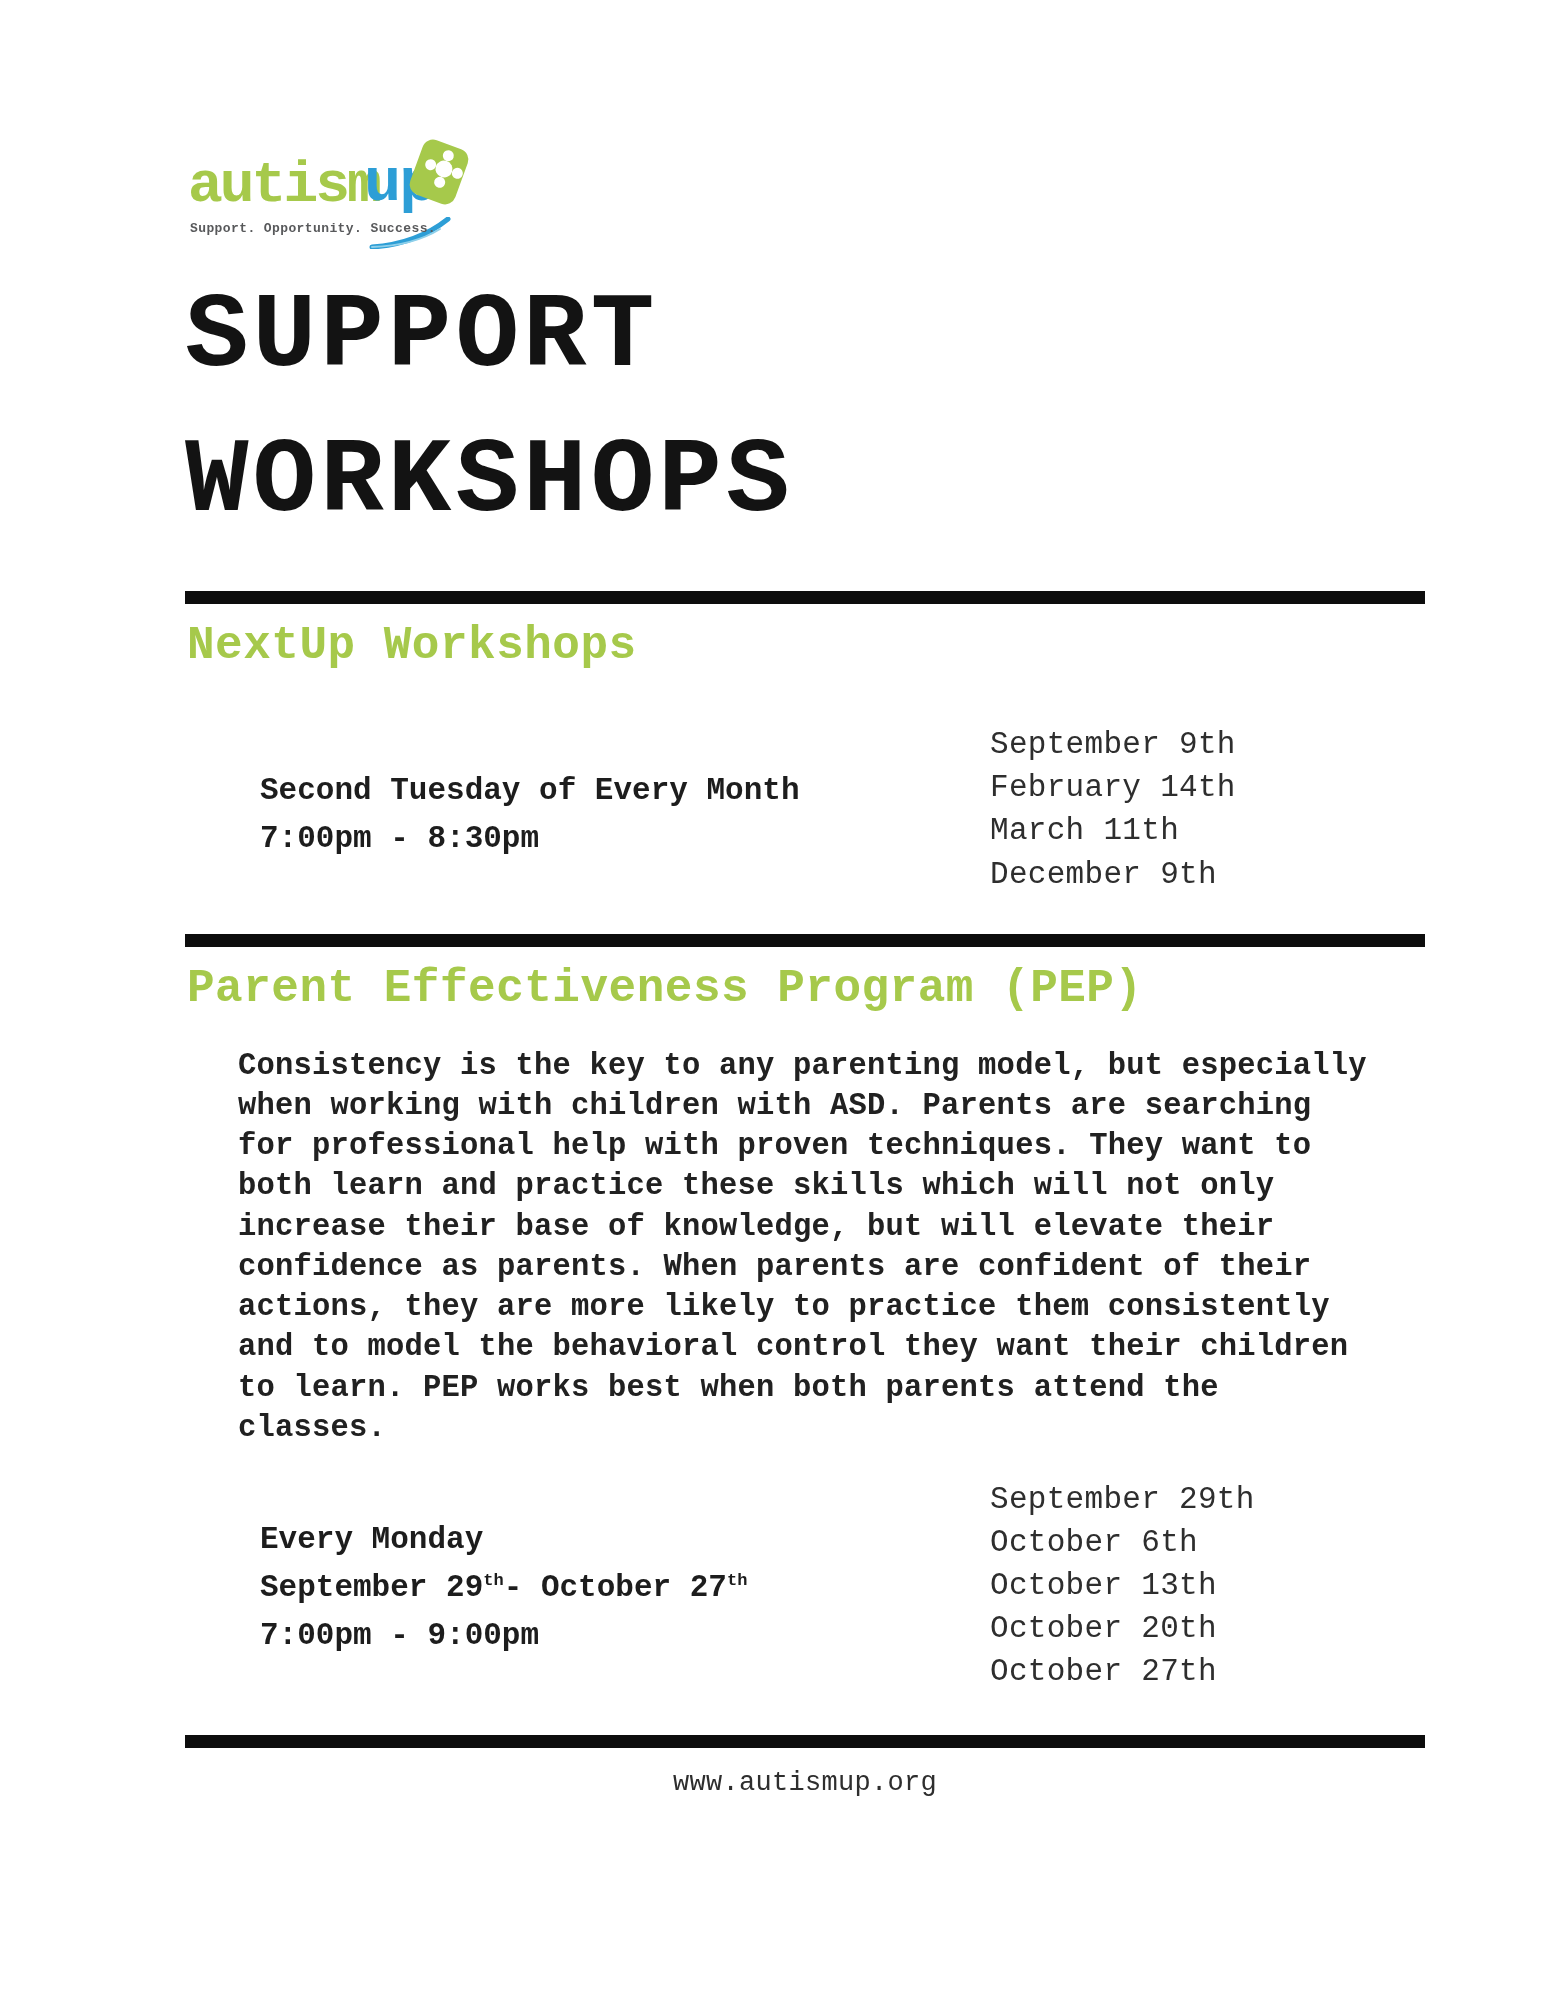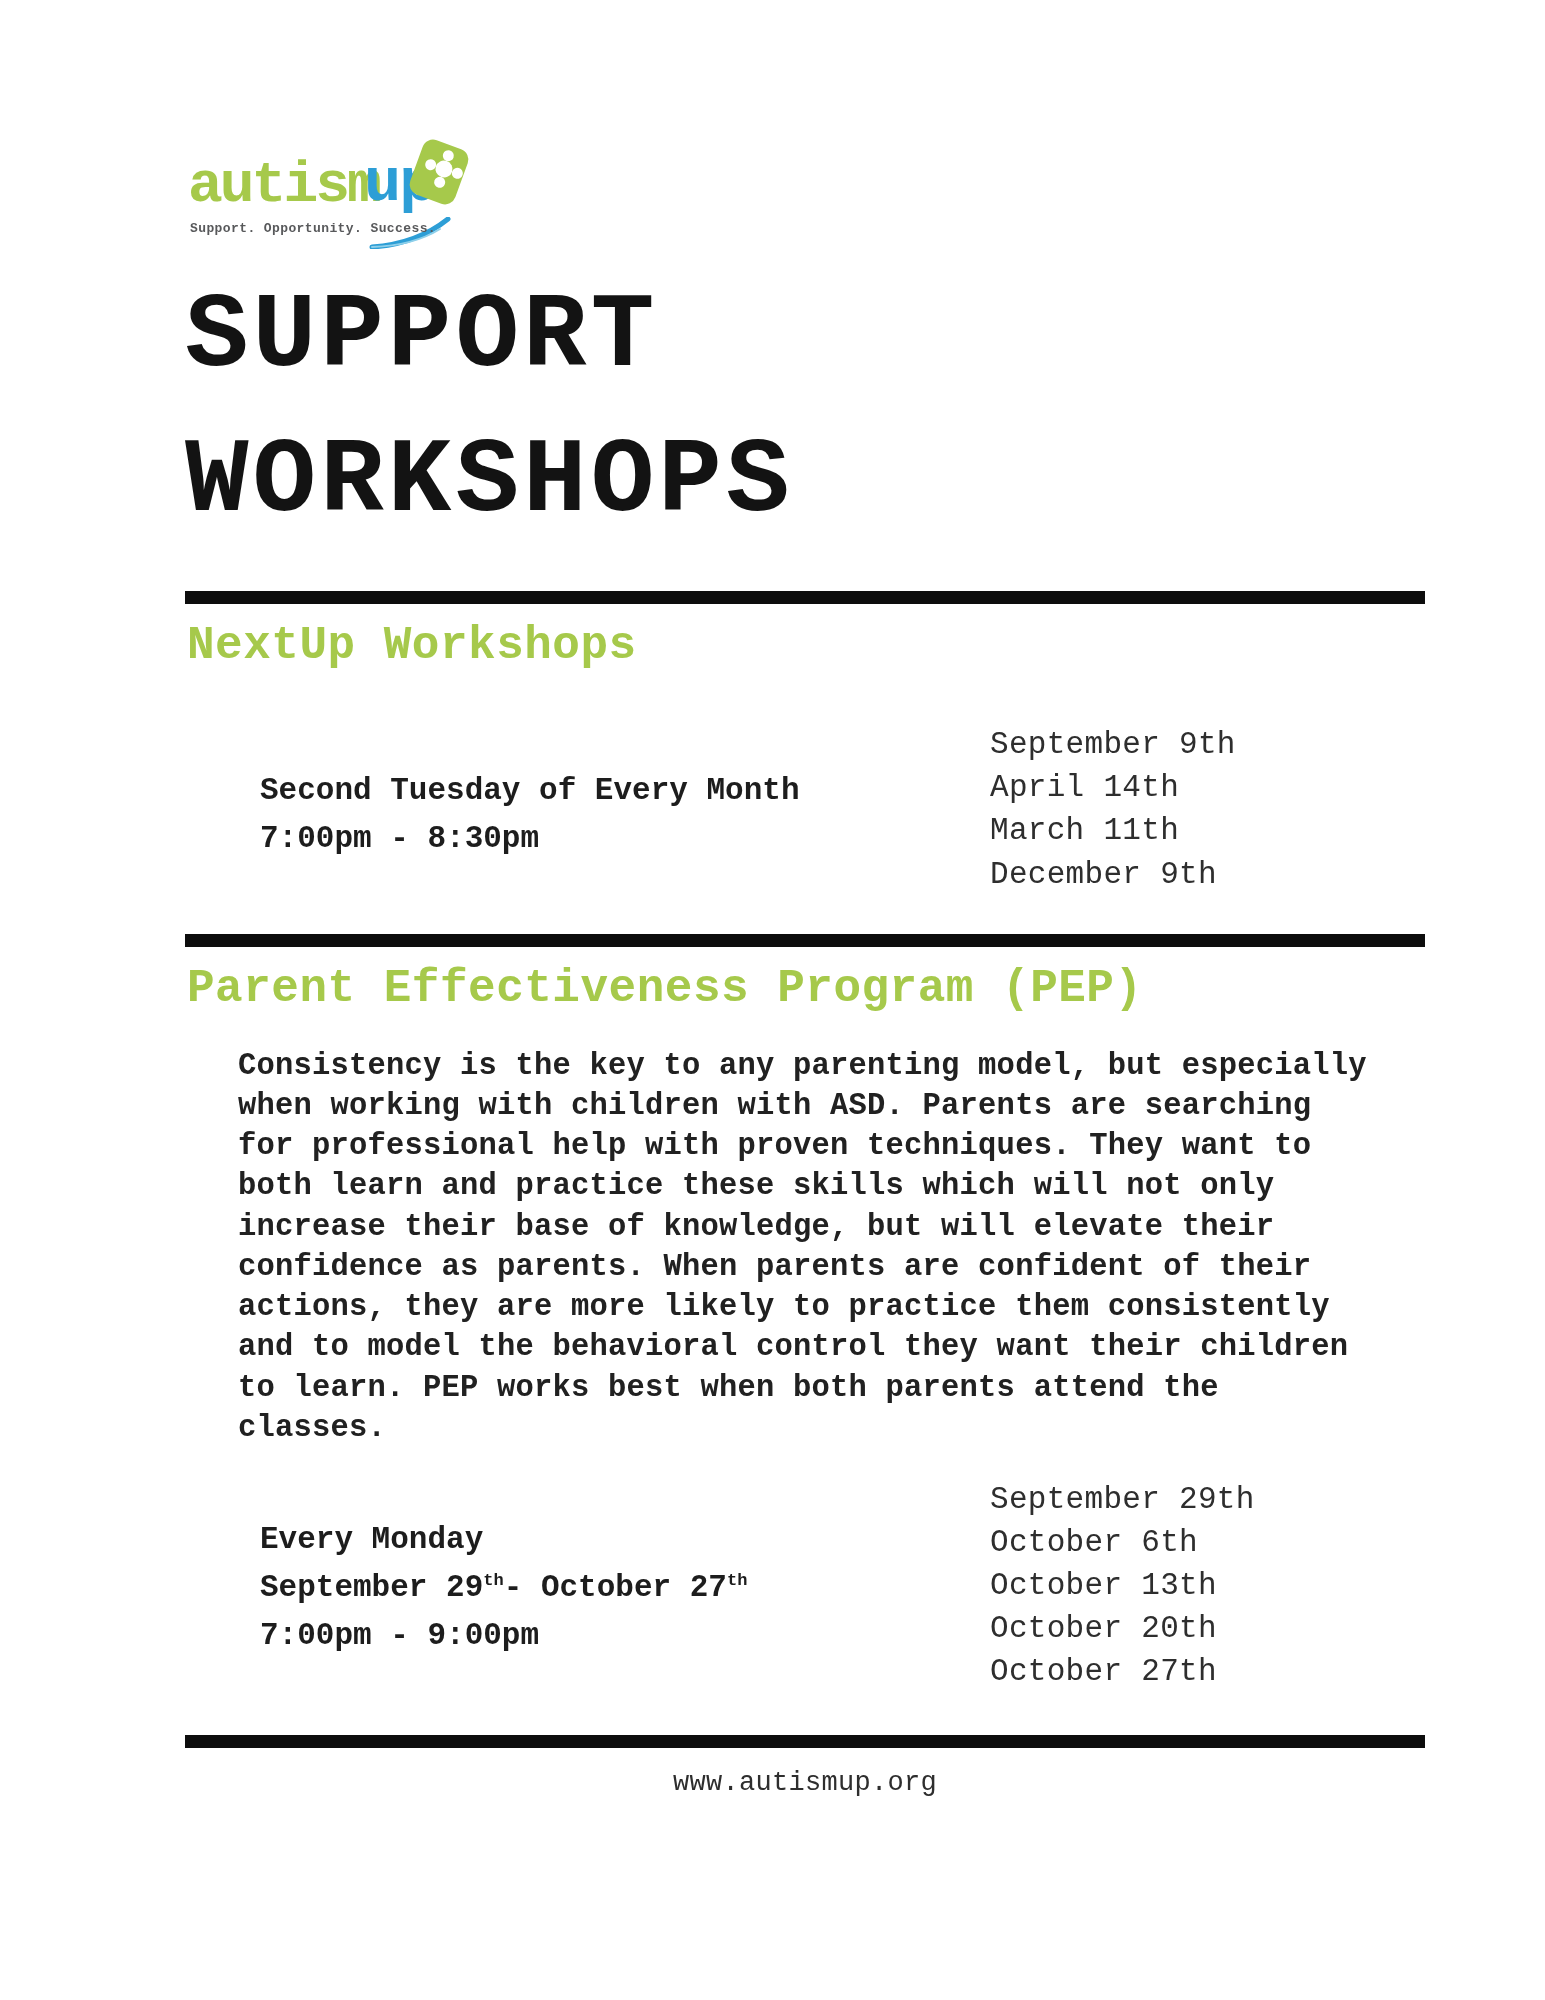--- a/index.html
+++ b/index.html
@@ -110,21 +110,21 @@
     <div class="rule first"></div>
     <h2 class="section-heading">NextUp Workshops</h2>
 
     <div class="schedule nextup">
       <div class="sched-left">
         <div>Second Tuesday of Every Month</div>
         <div>7:00pm - 8:30pm</div>
       </div>
       <div class="sched-right">
         <div>September 9th</div>
-        <div>April 14th</div>
+        <div>February 14th</div>
         <div>March 11th</div>
         <div>December 9th</div>
       </div>
     </div>
 
     <div class="rule"></div>
     <h2 class="section-heading">Parent Effectiveness Program (PEP)</h2>
     <p class="section-body">Consistency is the key to any parenting model, but especially when working with children with ASD. Parents are searching for professional help with proven techniques. They want to both learn and practice these skills which will not only increase their base of knowledge, but will elevate their confidence as parents. When parents are confident of their actions, they are more likely to practice them consistently and to model the behavioral control they want their children to learn. PEP works best when both parents attend the classes.</p>
 
     <div class="schedule pep">

